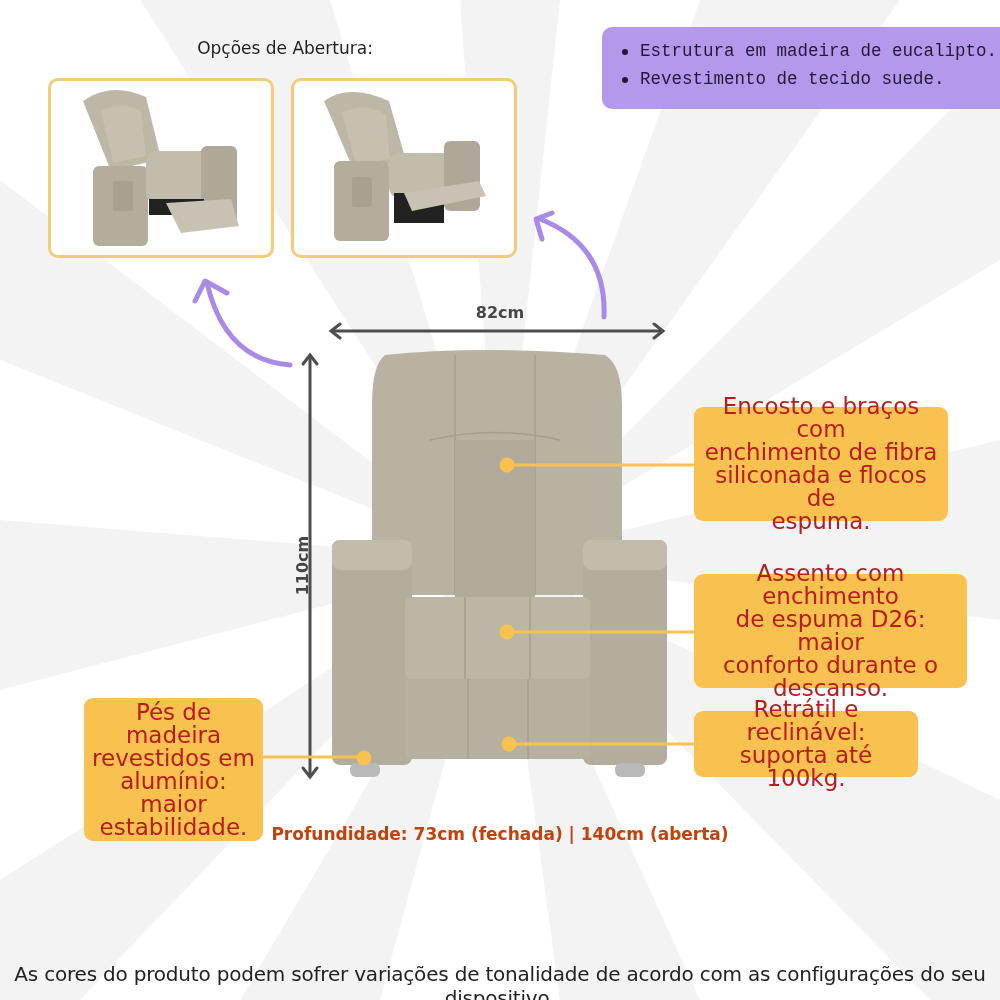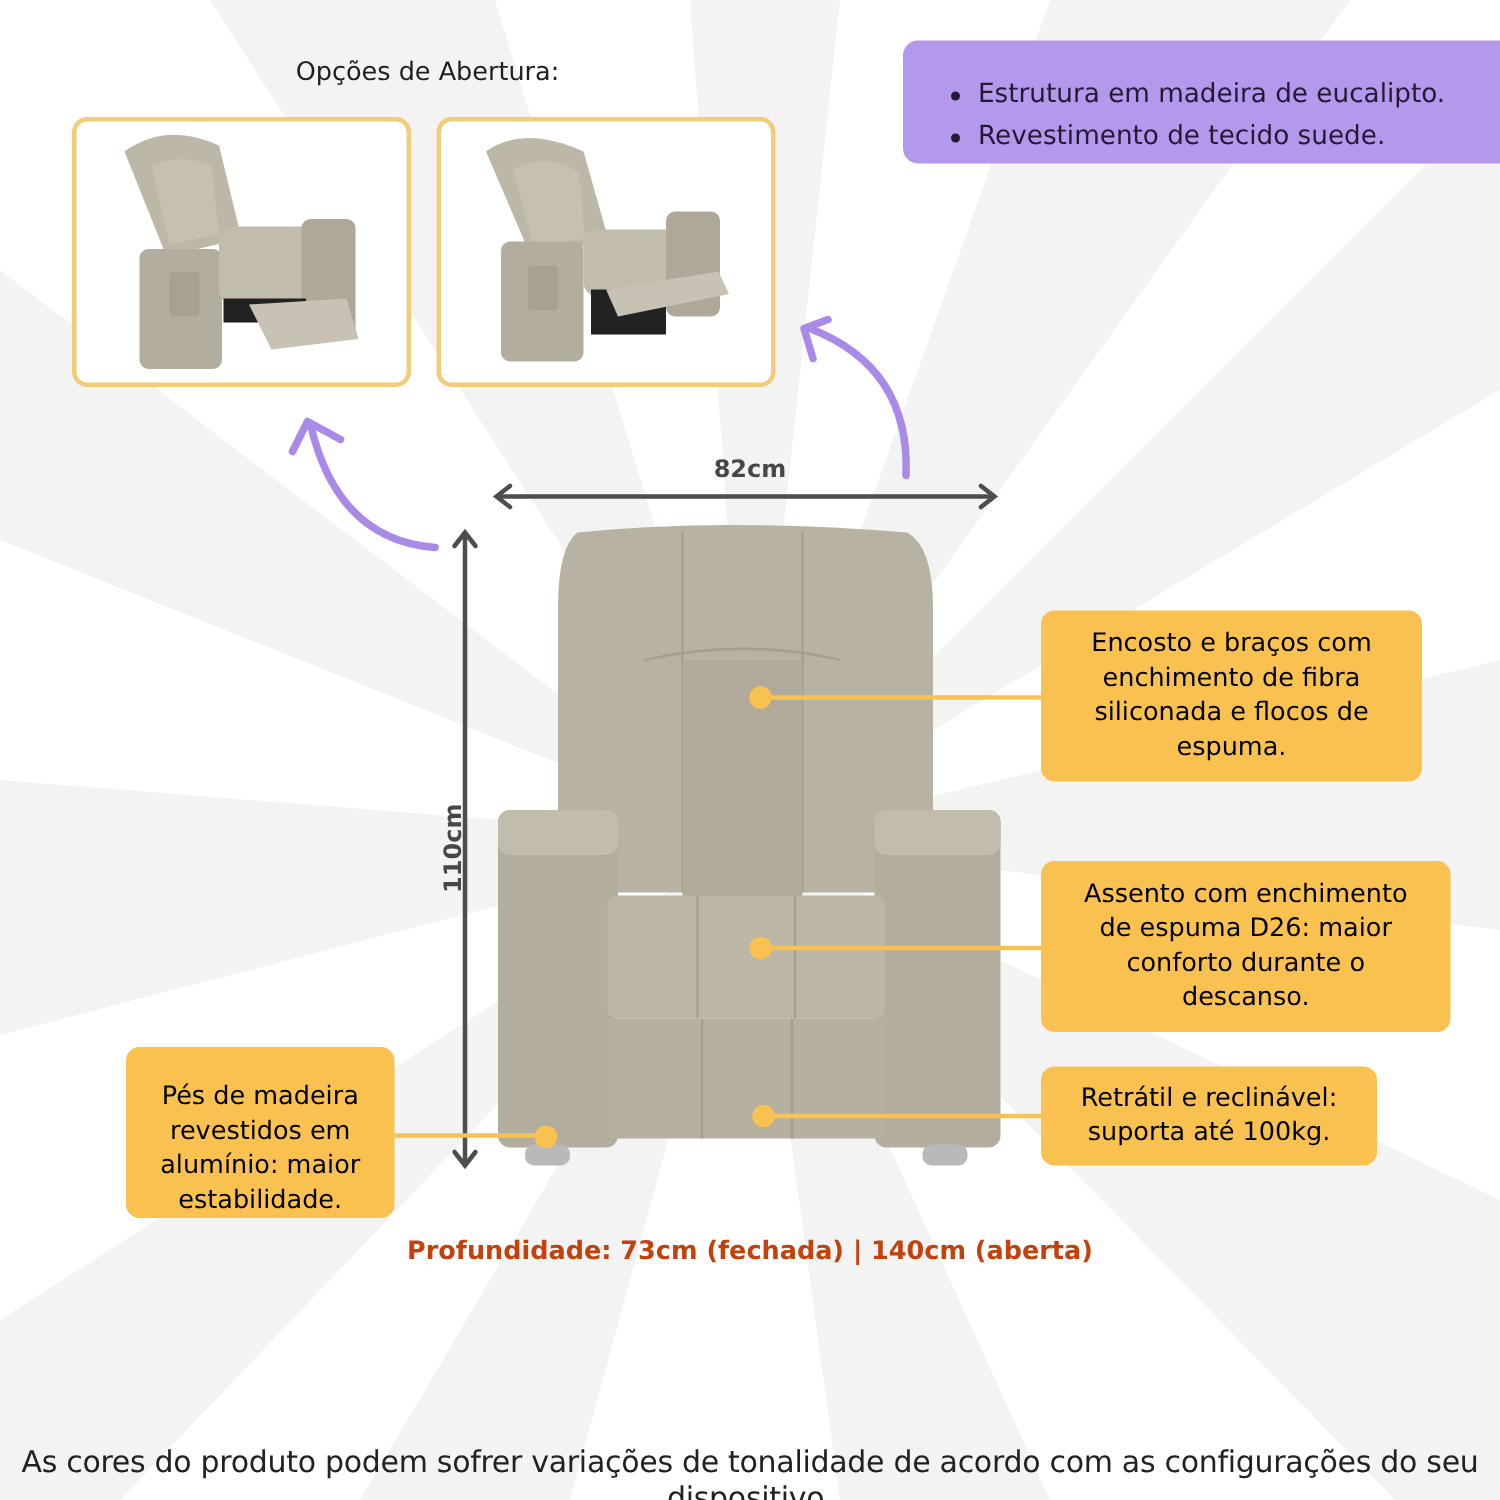--- a/index.html
+++ b/index.html
@@ -10,33 +10,33 @@
 
   .heading { left: 155px; top: 38px; width: 260px; text-align: center;
              font-weight: normal; font-size: 17px; color: #1f1f1f; }
 
   .thumb { position: absolute; border: 3px solid #f1cd7a; border-radius: 10px; background: #fff; box-sizing: border-box; }
   .thumb-1 { left: 48px; top: 78px; width: 226px; height: 180px; }
   .thumb-2 { left: 291px; top: 78px; width: 226px; height: 180px; }
 
   .purple-box { left: 602px; top: 27px; width: 398px; height: 82px; background: #b498ec;
                 border-radius: 10px 0 0 10px; box-sizing: border-box; padding: 10px 0 0 18px; }
-  .purple-box ul { margin: 12px; padding: 0; list-style: none; }
+  .purple-box ul { margin: 0; padding: 0; list-style: none; font-family: Liberation Mono, monospace; }
   .purple-box li { font-size: 17.5px; line-height: 28px; color: #231a36; position: relative; padding-left: 20px; }
   .purple-box li::before { content: ""; position: absolute; left: 2px; top: 12px; width: 6px; height: 6px;
                             border-radius: 50%; background: #231a36; }
 
   .callout { position: absolute; background: #f9c14f; border-radius: 9px; box-sizing: border-box;
-             text-align: center; font-size: 17px; line-height: 23px; color: #000000;
+             text-align: center; font-size: 23px; line-height: 23px; color: #b91c1c;
              display: flex; align-items: center; justify-content: center; padding: 0 8px; }
   .callout span { white-space: pre-line; }
   .c-back { left: 694px; top: 407px; width: 254px; height: 114px; }
   .c-seat { left: 694px; top: 574px; width: 273px; height: 114px; }
   .c-recline { left: 694px; top: 711px; width: 224px; height: 66px; }
-  .c-feet { left: 84px; top: 698px; width: 179px; height: 114px; align-items: flex-end; }
+  .c-feet { left: 84px; top: 698px; width: 179px; height: 143px; }
 
   .dim-label { font-weight: bold; font-size: 16px; color: #474747; }
   .width-label { left: 470px; top: 303px; width: 60px; text-align: center; }
   .height-label { left: 272px; top: 556px; transform: rotate(-90deg); transform-origin: center; width: 60px; text-align: center; }
 
   .depth { left: 230px; top: 824px; width: 540px; text-align: center; font-weight: bold; font-size: 17px; color: #c2410c; }
   .disclaimer { left: 0; top: 962px; width: 1000px; text-align: center; font-size: 20px; color: #222; letter-spacing: -0.2px; }
 
   svg { display: block; }
 </style>

